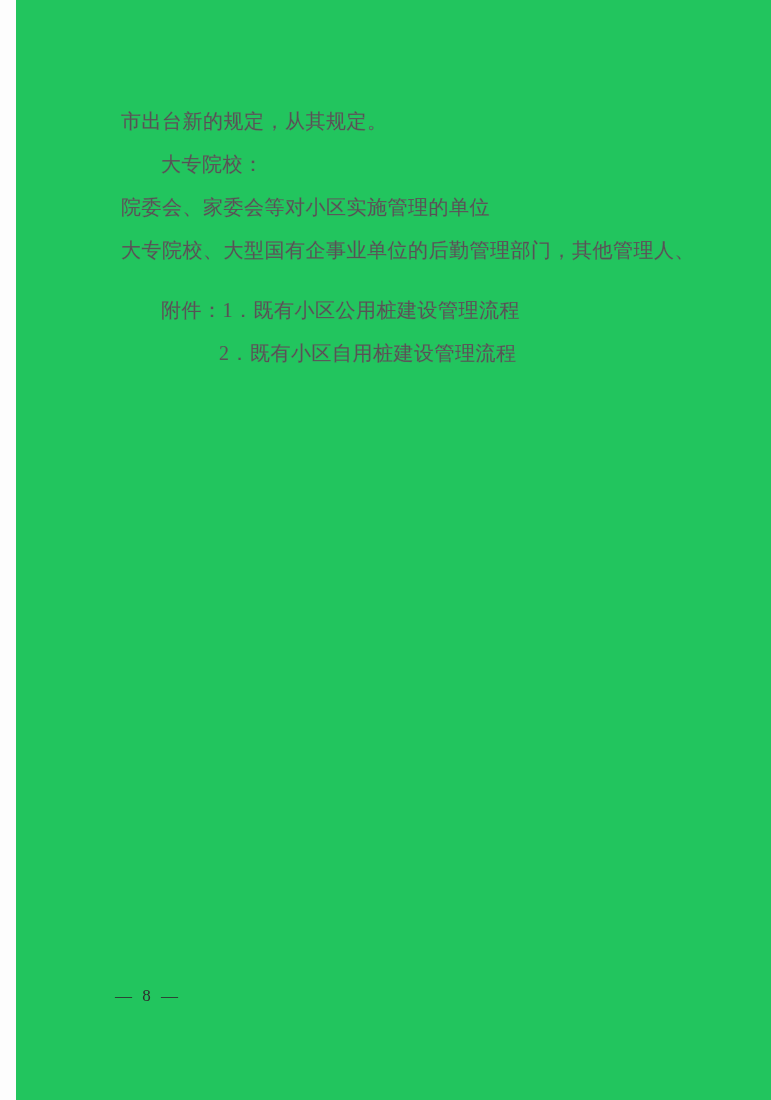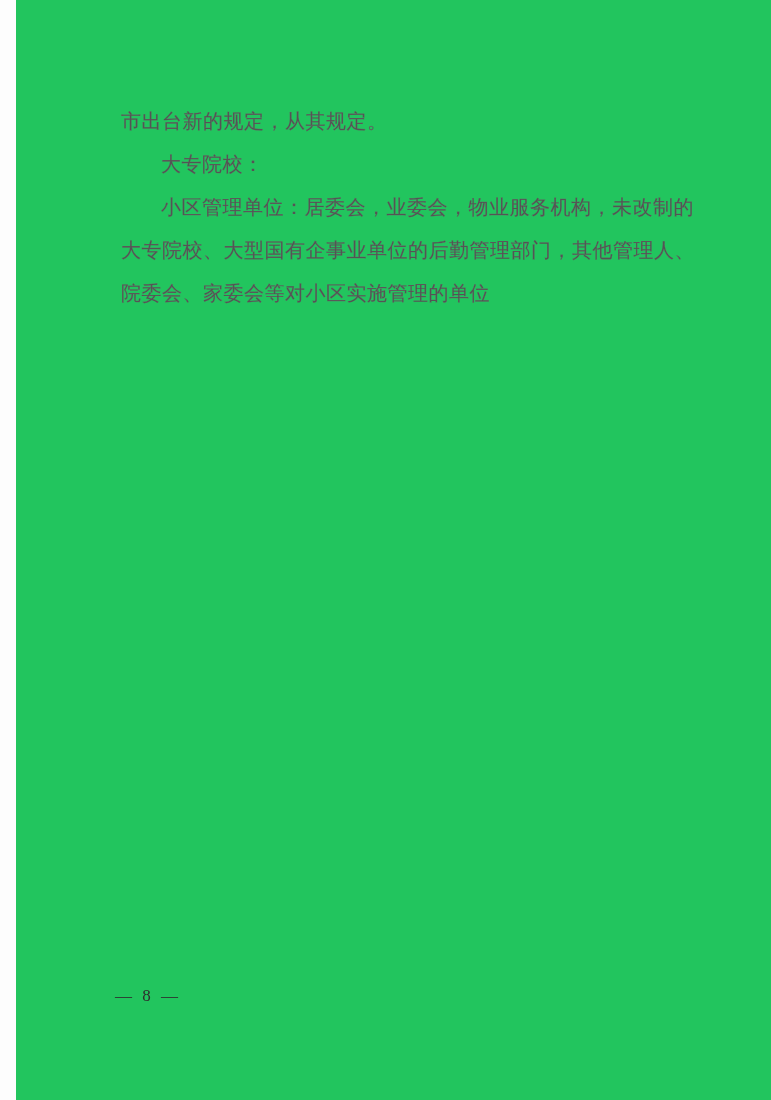--- a/index.html
+++ b/index.html
@@ -50,23 +50,26 @@
 </head>
 <body>
 
 <div class="page">
 
   <div class="body-block">
 
     <div class="text-section">
       <div class="line">市出台新的规定，从其规定。</div>
       <div class="line indent-2">大专院校：</div>
-      <div class="line indent-2">小区管理单位：居委会，业委会，物业服务机构，未改制的</div>
+      <div class="line">院委会、家委会等对小区实施管理的单位</div>
       <div class="line">大专院校、大型国有企事业单位的后勤管理部门，其他管理人、</div>
-      <div class="line">院委会、家委会等对小区实施管理的单位</div>
     </div>
 
+    <div class="attachments-block">
+      <div class="line indent-2">附件：1．既有小区公用桩建设管理流程</div>
+      <div class="line indent-5">2．既有小区自用桩建设管理流程</div>
+    </div>
 
   </div>
 
   <div class="page-number">— 8 —</div>
 
 </div>
 
 </body></html>

